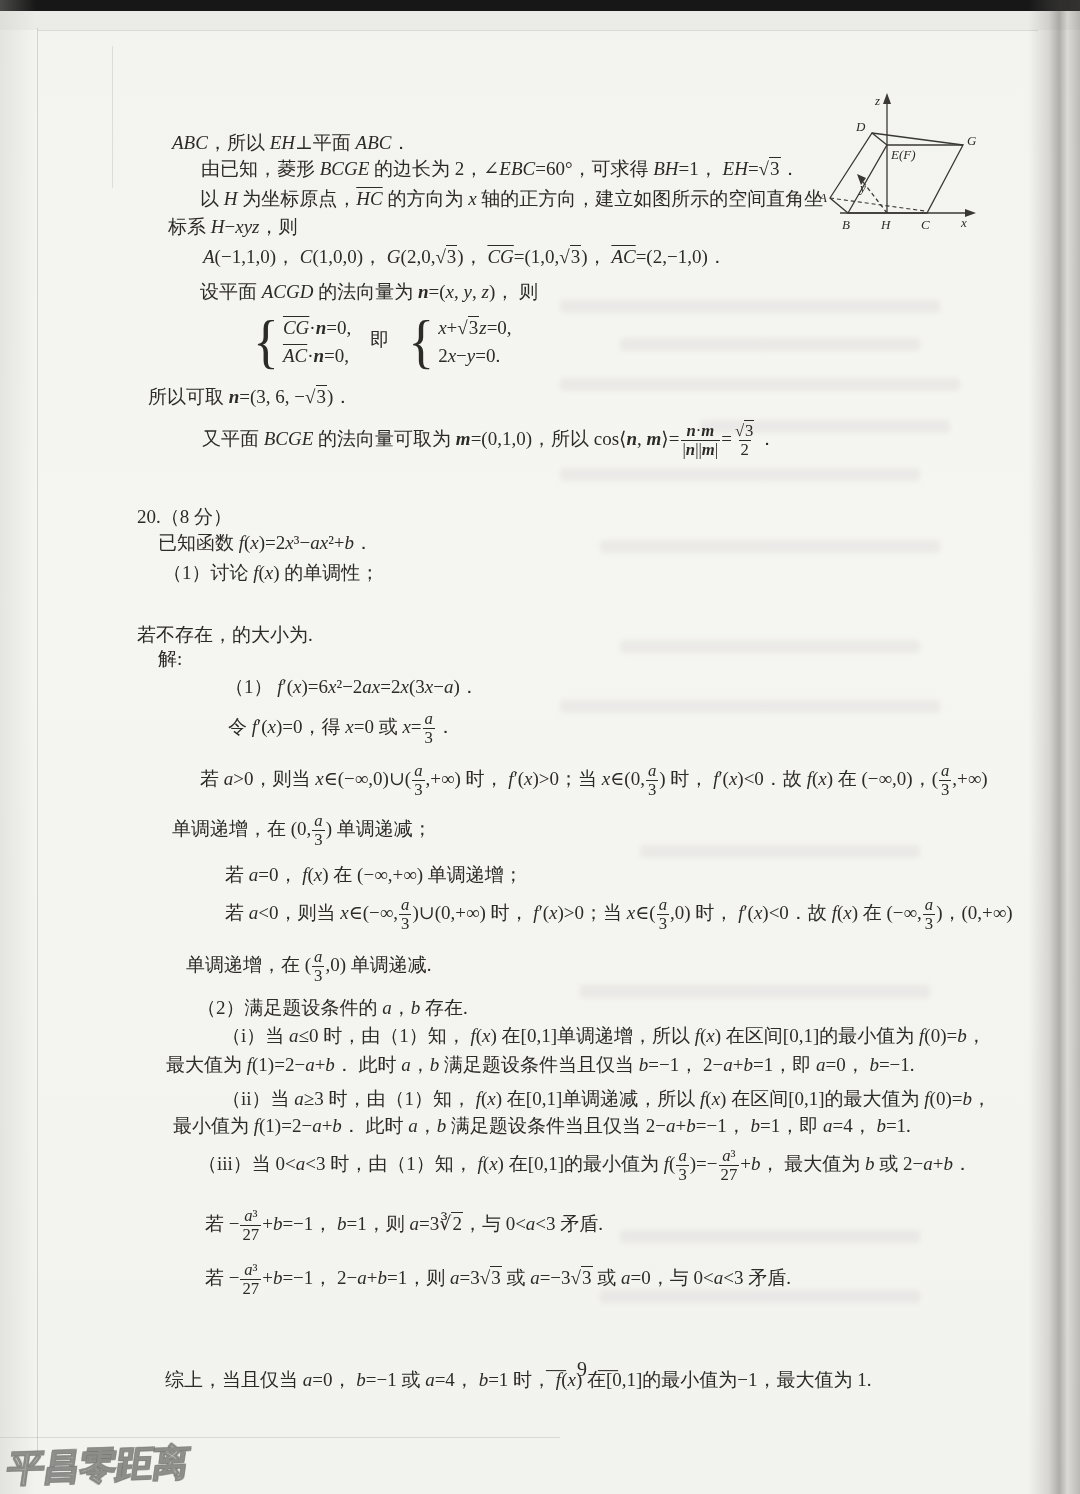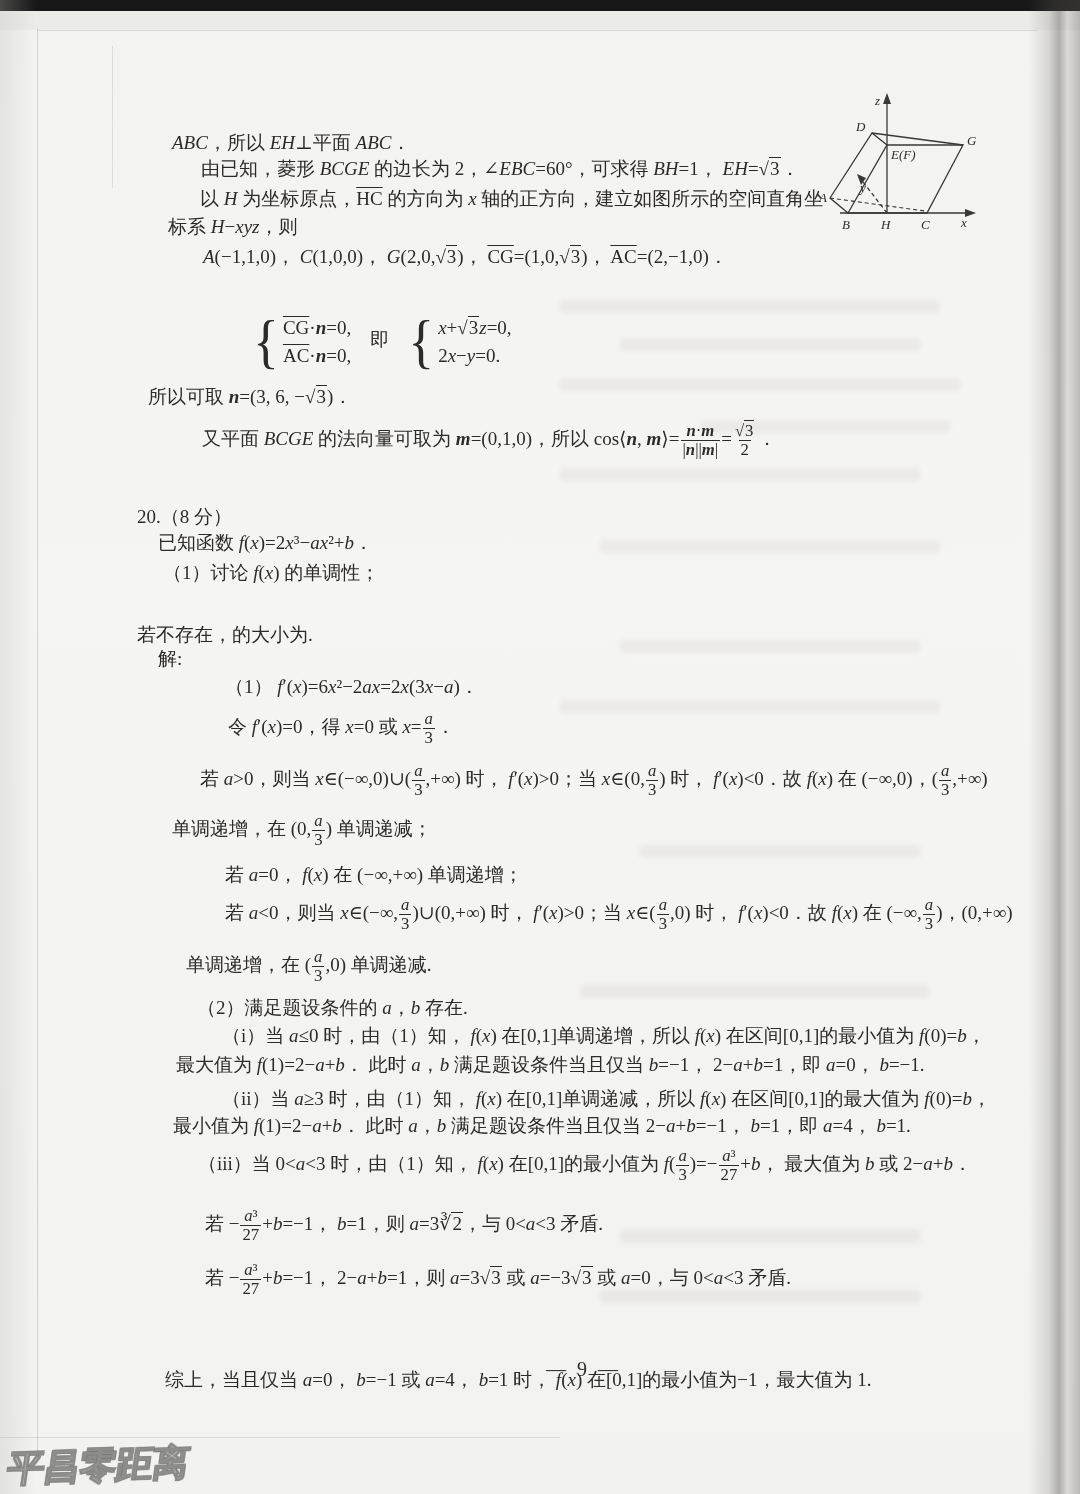--- a/index.html
+++ b/index.html
@@ -21,21 +21,21 @@
     background:linear-gradient(to right,rgba(190,190,186,0.30),rgba(190,190,186,0));}
   .rshadow{position:absolute;top:0;right:0;width:52px;height:100%;
     background:linear-gradient(to right,rgba(110,108,105,0) 0%,rgba(110,108,105,0.22) 40%,
       rgba(80,78,75,0.42) 60%,rgba(130,128,125,0.22) 76%,rgba(95,93,90,0.38) 100%);}
   .ghost{position:absolute;height:13px;background:rgba(115,112,105,0.075);
     filter:blur(2.5px);border-radius:4px;}
   
   .ln{position:absolute;white-space:nowrap;font-size:19px;line-height:27px;}
   .m{font-style:italic;}
   .bm{font-style:italic;font-weight:700;}
-  .ov{text-decoration:overline;margin-top:6px;}
+  .ov{font-style:italic;text-decoration:overline;margin-top:6px;}
   .sq{white-space:nowrap;}
   .sq .rad{border-top:1.2px solid #2d2b28;padding:0 1px;}
   .fr{display:inline-flex;flex-direction:column;align-items:center;vertical-align:middle;
       line-height:1.1;font-size:0.88em;margin:0 1px;}
   .fr .fn{display:block;padding:0 2px;}
   .fr .fd{display:block;border-top:1.2px solid #2d2b28;padding:0 2px;}
   .sys{display:inline-flex;align-items:center;vertical-align:middle;}
   .sys .br{font-size:54px;font-weight:200;line-height:1;transform:scaleY(1.08);margin-right:4px;}
   .sys .rows{display:inline-flex;flex-direction:column;gap:4px;text-align:left;}
   .sys .row{display:block;line-height:24px;}
@@ -107,20 +107,21 @@
       <text x="63" y="141">H</text>
       <text x="103" y="141">C</text>
     </g>
   </svg>
 
   <div class="ln" style="left:172px;top:129px"><span class="m">ABC</span>，所以 <span class="m">EH</span>⊥平面 <span class="m">ABC</span>．</div>
   <div class="ln" style="left:201px;top:155px">由已知，菱形 <span class="m">BCGE</span> 的边长为 2，∠<span class="m">EBC</span>=60°，可求得 <span class="m">BH</span>=1， <span class="m">EH</span>=<span class="sq">√<span class="rad">3</span></span>．</div>
   <div class="ln" style="left:200px;top:185px">以 <span class="m">H</span> 为坐标原点，<span class="ov">HC</span> 的方向为 <span class="m">x</span> 轴的正方向，建立如图所示的空间直角坐</div>
   <div class="ln" style="left:168px;top:213px">标系 <span class="m">H</span>−<span class="m">xyz</span>，则</div>
   <div class="ln" style="left:203px;top:243px"><span class="m">A</span>(−1,1,0)， <span class="m">C</span>(1,0,0)， <span class="m">G</span>(2,0,<span class="sq">√<span class="rad">3</span></span>)， <span class="ov">CG</span>=(1,0,<span class="sq">√<span class="rad">3</span></span>)， <span class="ov">AC</span>=(2,−1,0)．</div>
+  <div class="ln" style="left:200px;top:278px">设平面 <span class="m">ACGD</span> 的法向量为 <span class="bm">n</span>=(<span class="m">x</span>, <span class="m">y</span>, <span class="m">z</span>)， 则</div>
   <div class="ln" style="left:253px;top:315px"><span class="sys">
         <span class="br">{</span>
         <span class="rows">
           <span class="row"><span class="ov">CG</span>·<span class="bm">n</span>=0,</span>
           <span class="row"><span class="ov">AC</span>·<span class="bm">n</span>=0,</span>
         </span>
       </span>　即　<span class="sys">
         <span class="br">{</span>
         <span class="rows">
           <span class="row"><span class="m">x</span>+<span class="sq">√<span class="rad">3</span></span><span class="m">z</span>=0,</span>
@@ -169,21 +170,21 @@
       </span>,0) 时， <span class="m">f</span>′(<span class="m">x</span>)&lt;0．故 <span class="m">f</span>(<span class="m">x</span>) 在 (−∞,<span class="fr">
         <span class="fn"><span class="m">a</span></span>
         <span class="fd">3</span>
       </span>)，(0,+∞)</div>
   <div class="ln" style="left:186px;top:948px">单调递增，在 (<span class="fr">
         <span class="fn"><span class="m">a</span></span>
         <span class="fd">3</span>
       </span>,0) 单调递减.</div>
   <div class="ln" style="left:197px;top:994px">（2）满足题设条件的 <span class="m">a</span>，<span class="m">b</span> 存在.</div>
   <div class="ln" style="left:222px;top:1022px">（i）当 <span class="m">a</span>≤0 时，由（1）知， <span class="m">f</span>(<span class="m">x</span>) 在[0,1]单调递增，所以 <span class="m">f</span>(<span class="m">x</span>) 在区间[0,1]的最小值为 <span class="m">f</span>(0)=<span class="m">b</span>，</div>
-  <div class="ln" style="left:176px;top:1051px">最大值为 <span class="m">f</span>(1)=2−<span class="m">a</span>+<span class="m">b</span>． 此时 <span class="m">a</span>，<span class="m">b</span> 满足题设条件当且仅当 <span class="m">b</span>=−1， 2−<span class="m">a</span>+<span class="m">b</span>=1，即 <span class="m">a</span>=0， <span class="m">b</span>=−1.</div>
+  <div class="ln" style="left:166px;top:1051px">最大值为 <span class="m">f</span>(1)=2−<span class="m">a</span>+<span class="m">b</span>． 此时 <span class="m">a</span>，<span class="m">b</span> 满足题设条件当且仅当 <span class="m">b</span>=−1， 2−<span class="m">a</span>+<span class="m">b</span>=1，即 <span class="m">a</span>=0， <span class="m">b</span>=−1.</div>
   <div class="ln" style="left:222px;top:1085px">（ii）当 <span class="m">a</span>≥3 时，由（1）知， <span class="m">f</span>(<span class="m">x</span>) 在[0,1]单调递减，所以 <span class="m">f</span>(<span class="m">x</span>) 在区间[0,1]的最大值为 <span class="m">f</span>(0)=<span class="m">b</span>，</div>
   <div class="ln" style="left:173px;top:1112px">最小值为 <span class="m">f</span>(1)=2−<span class="m">a</span>+<span class="m">b</span>． 此时 <span class="m">a</span>，<span class="m">b</span> 满足题设条件当且仅当 2−<span class="m">a</span>+<span class="m">b</span>=−1， <span class="m">b</span>=1，即 <span class="m">a</span>=4， <span class="m">b</span>=1.</div>
   <div class="ln" style="left:198px;top:1147px">（iii）当 0&lt;<span class="m">a</span>&lt;3 时，由（1）知， <span class="m">f</span>(<span class="m">x</span>) 在[0,1]的最小值为 <span class="m">f</span>(<span class="fr">
         <span class="fn"><span class="m">a</span></span>
         <span class="fd">3</span>
       </span>)=−<span class="fr">
         <span class="fn"><span class="m">a</span>³</span>
         <span class="fd">27</span>
       </span>+<span class="m">b</span>， 最大值为 <span class="m">b</span> 或 2−<span class="m">a</span>+<span class="m">b</span>．</div>
   <div class="ln" style="left:205px;top:1207px">若 −<span class="fr">

